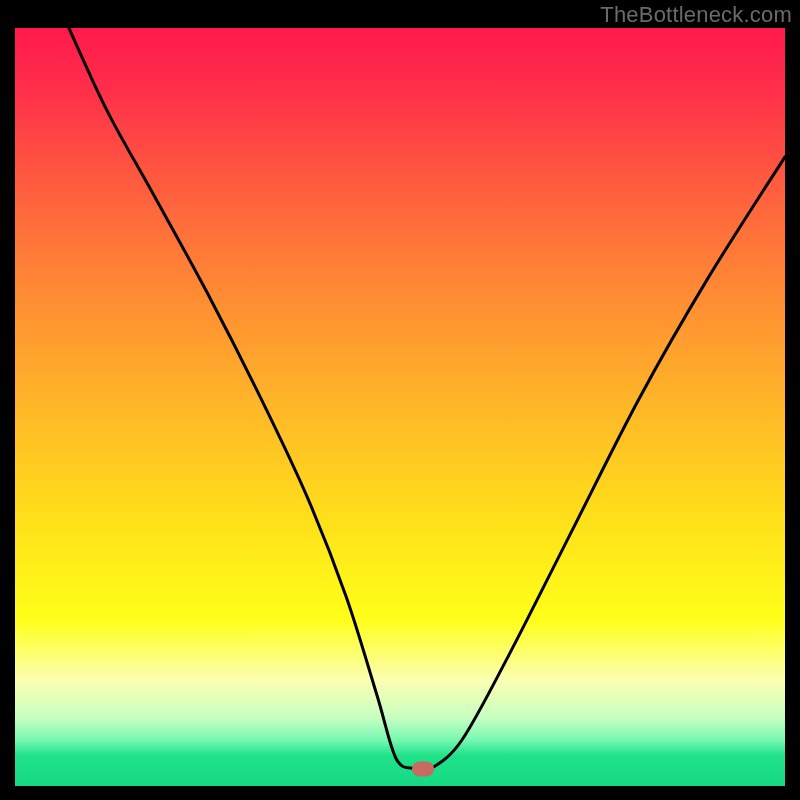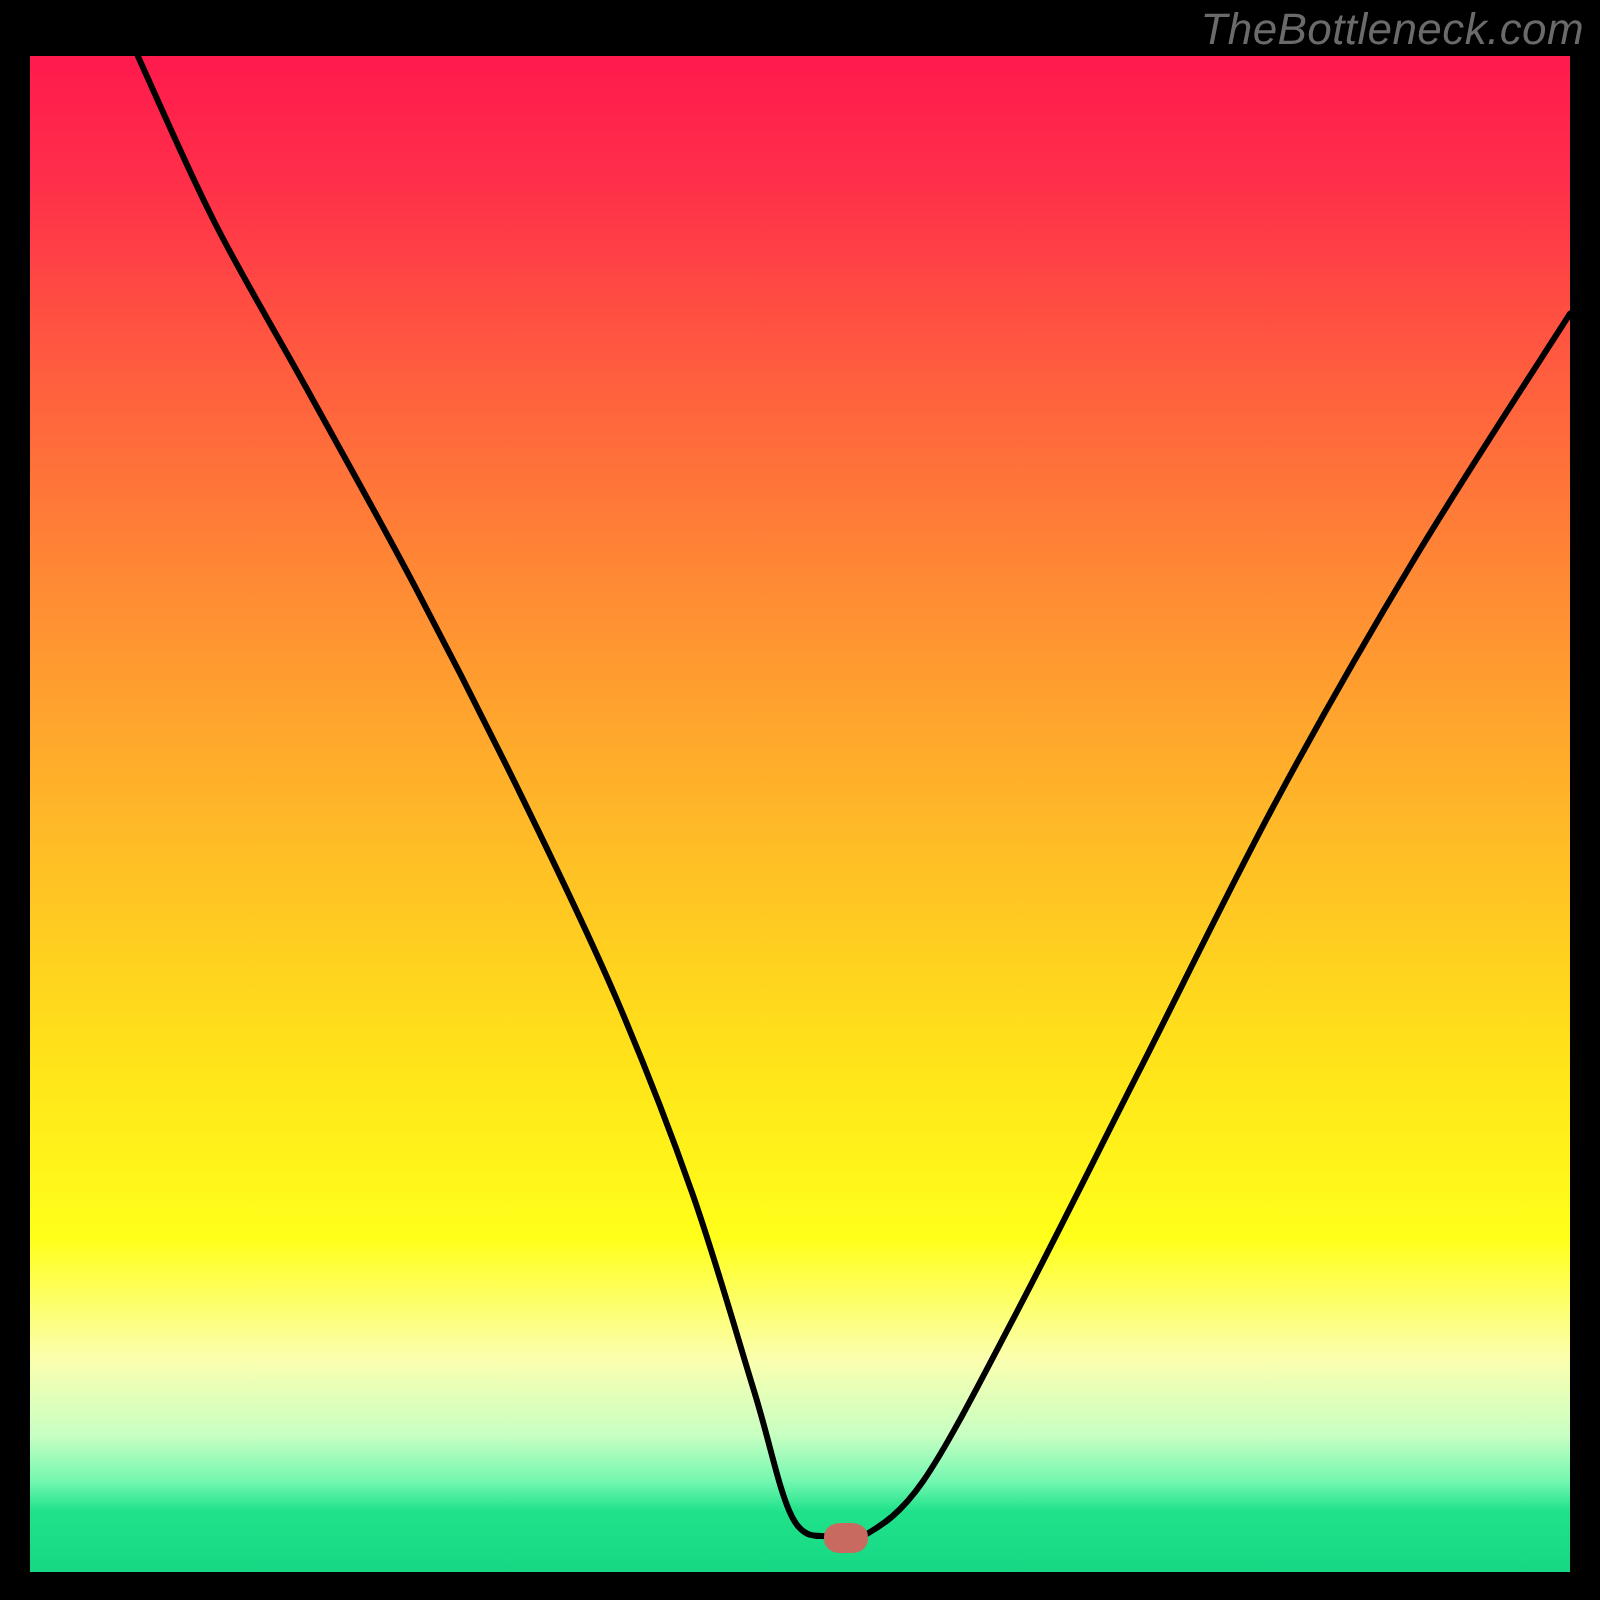--- a/index.html
+++ b/index.html
@@ -9,21 +9,20 @@
     height: 800px;
     overflow: hidden;
     background: #000;
     font-family: Arial, Helvetica, sans-serif;
   }
   .frame {
     position: relative;
     width: 800px;
     height: 568px;
     background: #000;
-    font-style: italic;
   }
   .watermark {
     position: absolute;
     top: 2px;
     right: 8px;
     font-size: 22px;
     font-weight: 500;
     color: #6a6a6a;
     letter-spacing: 0.2px;
     z-index: 10;

